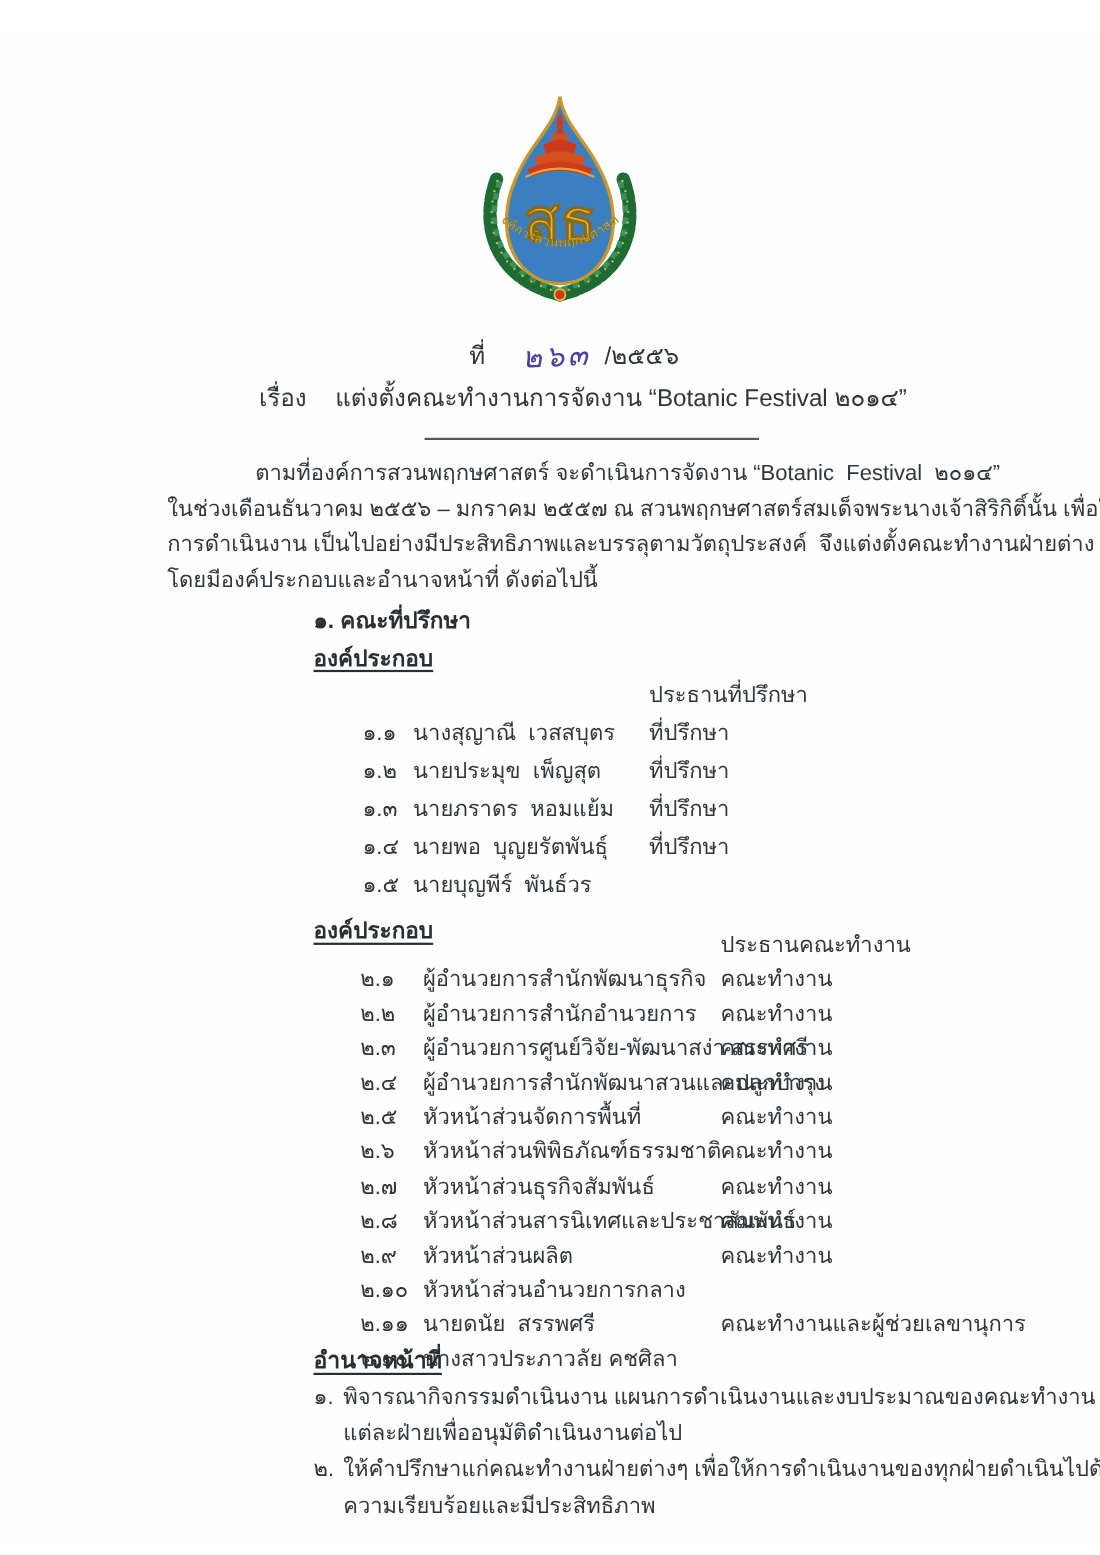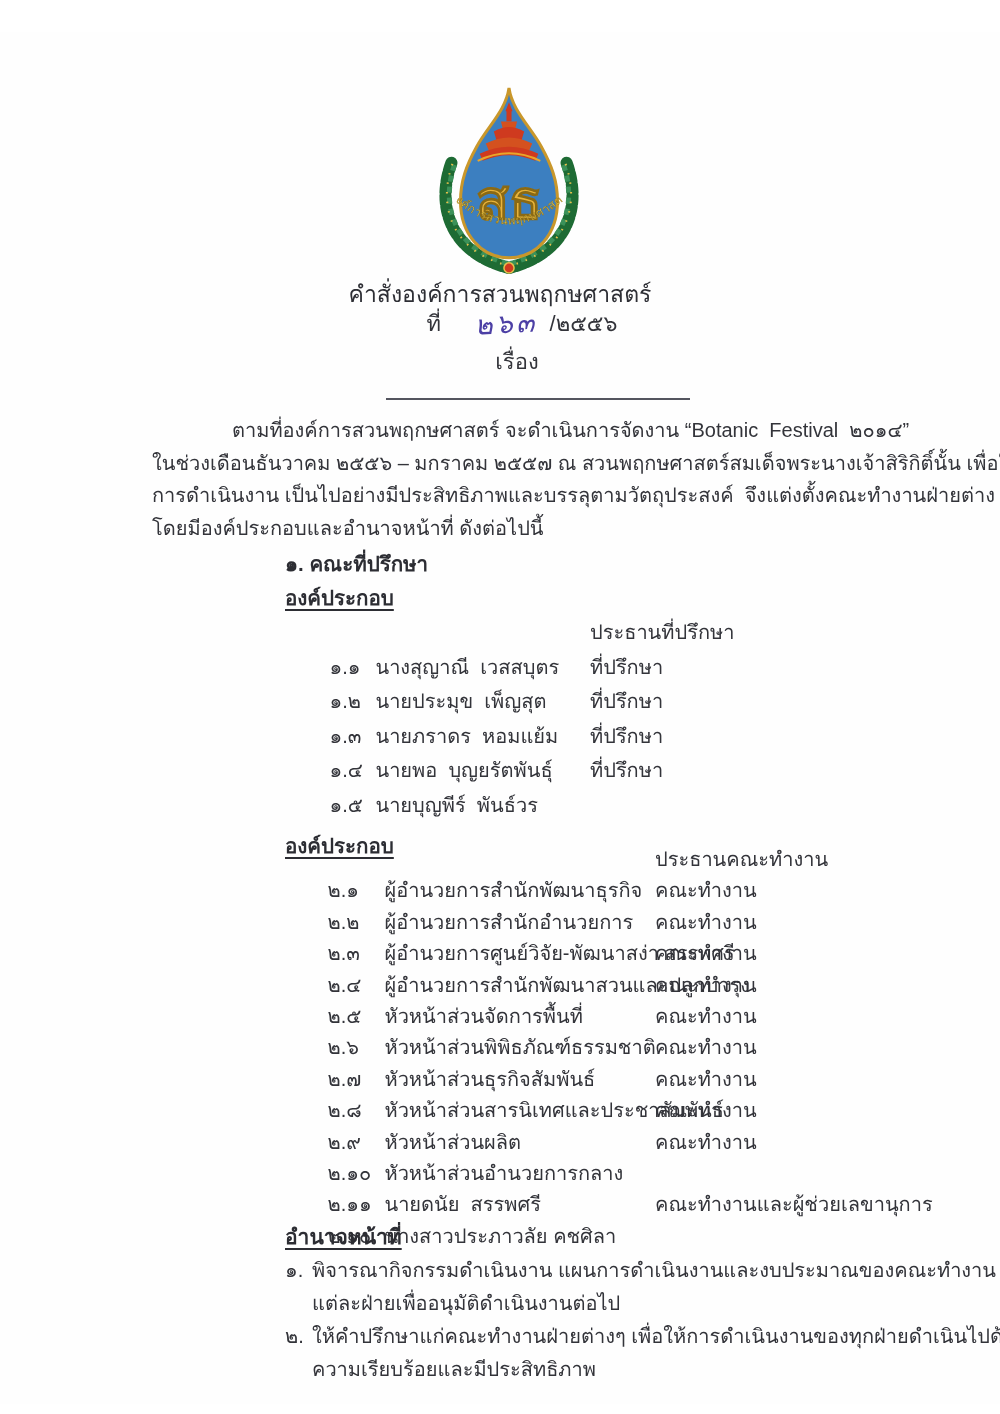--- a/index.html
+++ b/index.html
@@ -97,30 +97,30 @@
 
       <path id="bannerArc" d="M32,116 Q85,162 138,116" fill="none"></path>
       <text font-size="11.5" letter-spacing="0.5" fill="#f2d24b" stroke="#7a5c10" stroke-width="0.35">
         <textPath href="#bannerArc" startOffset="50%" text-anchor="middle">องค์การสวนพฤกษศาสตร์</textPath>
       </text>
 
       <circle cx="85" cy="182" r="5" fill="#cf3a1f" stroke="#e5c04b" stroke-width="1.5"></circle>
     </svg>
   </div>
 
-  <div class="abs doc-title">คำสั่งองค์การสวนพฤกษศาสตร์</div>
 
   <div class="abs doc-number">
     <span class="num-prefix">ที่</span>
     <span class="handwritten">๒๖๓</span>
     <span>/๒๕๕๖</span>
   </div>
 
   <div class="abs doc-subject">
     <span class="subj-label">เรื่อง</span>
+    <span>แต่งตั้งคณะทำงานการจัดงาน “Botanic Festival ๒๐๑๔”</span>
   </div>
 
   <div class="abs divider"></div>
 
   <div class="abs preamble">
     <div class="pl indent">ตามที่องค์การสวนพฤกษศาสตร์ จะดำเนินการจัดงาน “Botanic  Festival  ๒๐๑๔”</div>
     <div class="pl">ในช่วงเดือนธันวาคม ๒๕๕๖ – มกราคม ๒๕๕๗ ณ สวนพฤกษศาสตร์สมเด็จพระนางเจ้าสิริกิติ์นั้น เพื่อให้</div>
     <div class="pl">การดำเนินงาน เป็นไปอย่างมีประสิทธิภาพและบรรลุตามวัตถุประสงค์  จึงแต่งตั้งคณะทำงานฝ่ายต่าง ๆ</div>
     <div class="pl">โดยมีองค์ประกอบและอำนาจหน้าที่ ดังต่อไปนี้</div>
   </div>

